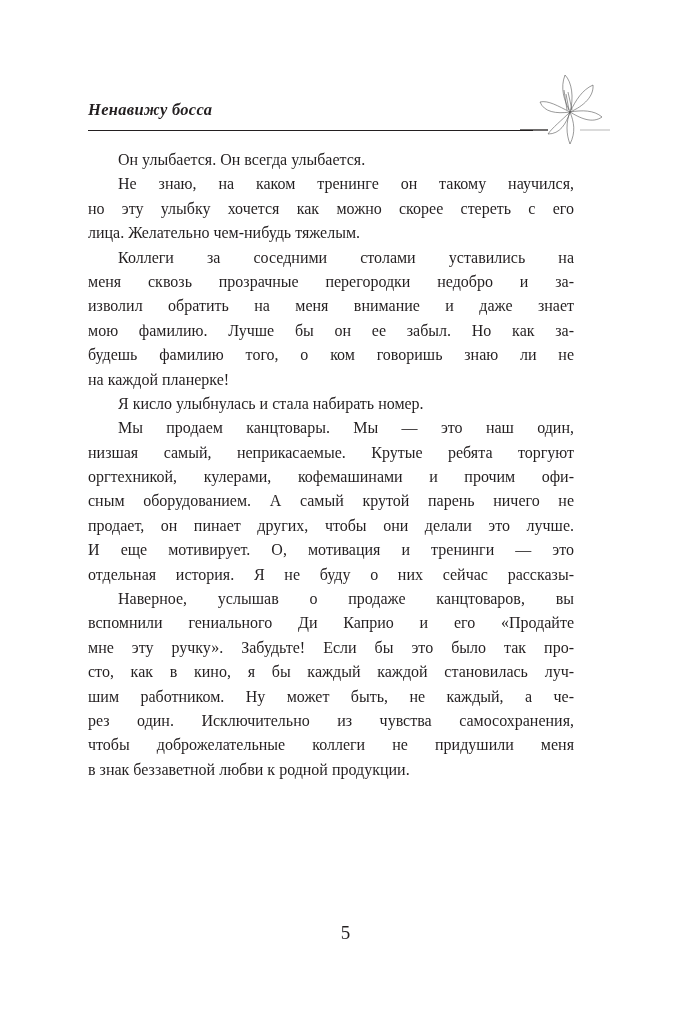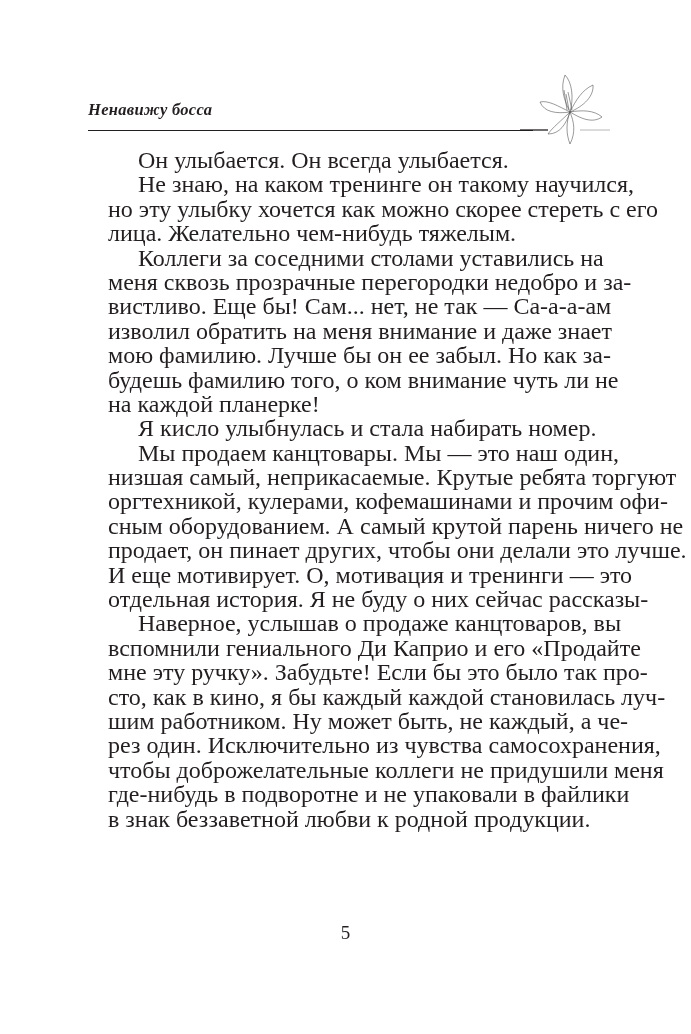--- a/index.html
+++ b/index.html
@@ -11,21 +11,21 @@
       position: absolute; left: 88px; top: 100px;
       font-style: italic; font-weight: bold; font-size: 16.5px; letter-spacing: 0.3px; font-family: Liberation Serif, serif;
     }
     .head-rule {
       position: absolute; left: 88px; top: 130px; width: 445px; height: 0;
       border-top: 1.3px solid #231f20;
     }
     .flower { position: absolute; left: 520px; top: 70px; width: 100px; height: 80px; }
     .body-text {
       position: absolute; left: 88px; top: 148px; width: 486px;
-      font-size: 24px; line-height: 24.4px; margin-left: 20px;
+      font-size: 16px; line-height: 24.4px;
     }
     .line { display: block; white-space: nowrap; text-align: justify; text-align-last: justify; height: 24.4px; }
     .line.last { text-align-last: left; }
     .line.indent { padding-left: 30px; }
     .page-number {
       position: absolute; left: 0; width: 691px; top: 922px; text-align: center; font-size: 19px;
     }
   </style>
 </head>
 <body>
@@ -50,24 +50,23 @@
     <span class="line indent last">Он улыбается. Он всегда улыбается.</span>
   </div>
   <div>
     <span class="line indent">Не знаю, на каком тренинге он такому научился,</span>
     <span class="line">но эту улыбку хочется как можно скорее стереть с его</span>
     <span class="line last">лица. Желательно чем-нибудь тяжелым.</span>
   </div>
   <div>
     <span class="line indent">Коллеги за соседними столами уставились на</span>
     <span class="line">меня сквозь прозрачные перегородки недобро и за-</span>
-    <span class="line">вистливо. Еще бы! Сам... нет, не так —  Са-а-а-ам</span>
     <span class="line">изволил обратить на меня внимание и даже знает</span>
     <span class="line">мою фамилию. Лучше бы он ее забыл. Но как за-</span>
-    <span class="line">будешь фамилию того, о ком внимание чуть ли не</span>
+    <span class="line">будешь фамилию того, о ком говоришь знаю ли не</span>
     <span class="line last">на каждой планерке!</span>
   </div>
   <div>
     <span class="line indent last">Я кисло улыбнулась и стала набирать номер.</span>
   </div>
   <div>
     <span class="line indent">Мы продаем канцтовары. Мы — это наш один,</span>
     <span class="line">низшая самый, неприкасаемые. Крутые ребята торгуют</span>
     <span class="line">оргтехникой, кулерами, кофемашинами и прочим офи-</span>
     <span class="line">сным оборудованием. А самый крутой парень ничего не</span>
@@ -76,18 +75,17 @@
     <span class="line">отдельная история. Я не буду о них сейчас рассказы-</span>
   </div>
   <div>
     <span class="line indent">Наверное, услышав о продаже канцтоваров, вы</span>
     <span class="line">вспомнили гениального Ди Каприо и его «Продайте</span>
     <span class="line">мне эту ручку». Забудьте! Если бы это было так про-</span>
     <span class="line">сто, как в кино, я бы каждый каждой становилась луч-</span>
     <span class="line">шим работником. Ну может быть, не каждый, а че-</span>
     <span class="line">рез один. Исключительно из чувства самосохранения,</span>
     <span class="line">чтобы доброжелательные коллеги не придушили меня</span>
-    <span class="line">где-нибудь в подворотне и не упаковали в файлики</span>
     <span class="line last">в знак беззаветной любви к родной продукции.</span>
   </div>
 </div>
 
 <div class="page-number">5</div>
 
 </body></html>

